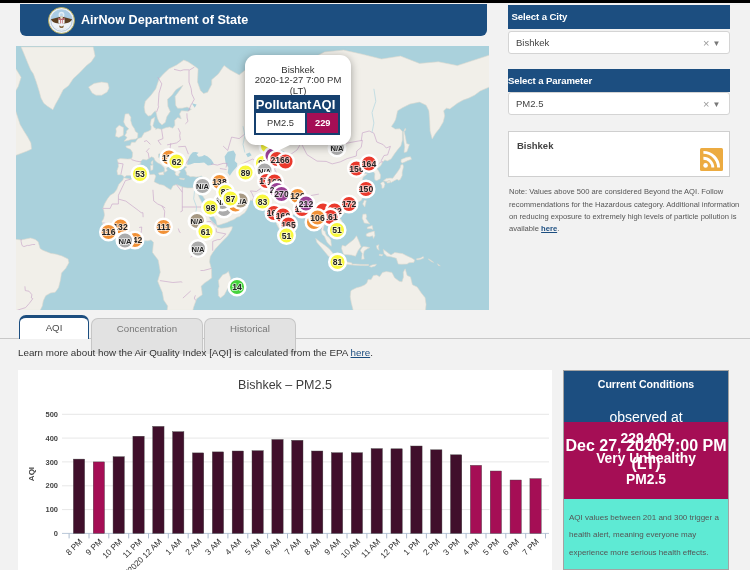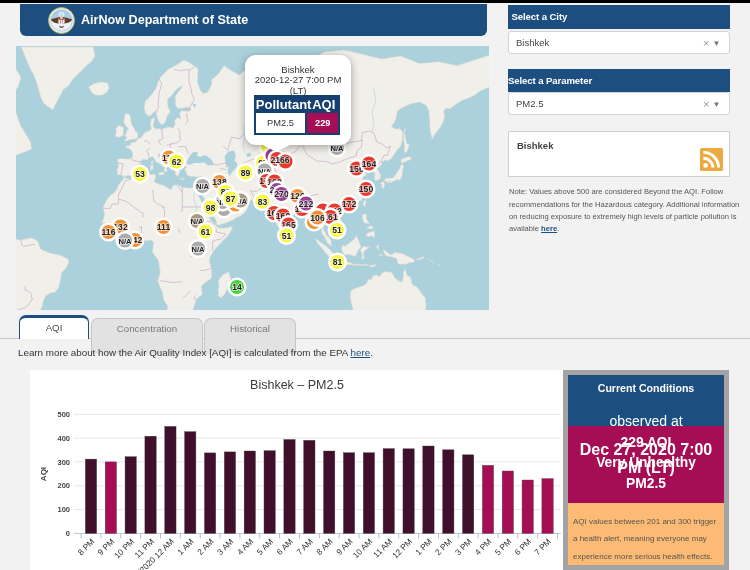--- a/index.html
+++ b/index.html
@@ -162,21 +162,21 @@
       <path d="M3.4 10.2 a9.4 9.4 0 0 1 9.4 9.4" fill="none" stroke="#fff" stroke-width="2.9"></path>
       <path d="M3.4 4.4 a15.2 15.2 0 0 1 15.2 15.2" fill="none" stroke="#fff" stroke-width="2.9"></path>
     </svg>
 </div>
 <div class="abs" style="left:509px;top:186.3px;width:228px;font-size:7.6px;color:#555;line-height:12.3px;white-space:nowrap">Note: Values above 500 are considered Beyond the AQI. Follow<br>recommendations for the Hazardous category. Additional information<br>on reducing exposure to extremely high levels of particle pollution is<br>available <a style="color:#1c4e80;font-weight:bold;text-decoration:underline">here</a>.</div>
 <div class="abs" style="left:0;top:338px;width:750px;height:1px;background:#c8c8c8"></div>
 <div class="abs" style="left:19px;top:314.5px;width:70px;height:24px;background:#fff;border:1px solid #1c4e80;border-top:3px solid #1c4e80;border-bottom:none;border-radius:7px 7px 0 0;font-size:9.7px;color:#4a4a4a;text-align:center;line-height:20px;z-index:2">AQI</div>
 <div class="abs" style="left:91px;top:317.5px;width:112px;height:36px;background:#e2e2e2;border:1px solid #c6c6c6;border-bottom:none;border-radius:7px 7px 0 0;font-size:9.7px;color:#777;text-align:center;line-height:19px">Concentration</div>
 <div class="abs" style="left:204px;top:317.5px;width:92px;height:36px;background:#e2e2e2;border:1px solid #c6c6c6;border-bottom:none;border-radius:7px 7px 0 0;font-size:9.7px;color:#777;text-align:center;line-height:19px">Historical</div>
 <div class="abs" style="left:18px;top:347px;font-size:9.8px;color:#333">Learn more about how the Air Quality Index [AQI] is calculated from the EPA <a style="color:#1c4e80;text-decoration:underline">here</a>.</div>
-<div class="abs" style="left:30px;top:370px;width:534px;height:200px;background:#fff">
+<div class="abs" style="left:18px;top:370px;width:534px;height:200px;background:#fff">
   <svg width="534" height="200" viewBox="0 0 534 200" style="position:absolute;left:0;top:0">
       <text x="267" y="19" font-size="12.5" fill="#3c3c3c" text-anchor="middle">Bishkek – PM2.5</text>
       <text x="40" y="166.0" font-size="7.5" font-weight="bold" fill="#444" text-anchor="end">0</text>
       <line x1="44" y1="139.6" x2="531" y2="139.6" stroke="#e7e7e7" stroke-width="1"></line>
       <text x="40" y="142.2" font-size="7.5" font-weight="bold" fill="#444" text-anchor="end">100</text>
       <line x1="44" y1="115.8" x2="531" y2="115.8" stroke="#e7e7e7" stroke-width="1"></line>
       <text x="40" y="118.4" font-size="7.5" font-weight="bold" fill="#444" text-anchor="end">200</text>
       <line x1="44" y1="91.9" x2="531" y2="91.9" stroke="#e7e7e7" stroke-width="1"></line>
       <text x="40" y="94.5" font-size="7.5" font-weight="bold" fill="#444" text-anchor="end">300</text>
       <line x1="44" y1="68.1" x2="531" y2="68.1" stroke="#e7e7e7" stroke-width="1"></line>
@@ -253,21 +253,21 @@
       <rect x="452.35" y="95.3" width="11.3" height="68.1" fill="#a50e55" stroke="#444" stroke-width="0.4"></rect>
       <text x="462.0" y="172" font-size="8.3" fill="#333" text-anchor="end" transform="rotate(-45 462.0 172)">4 PM</text>
       <rect x="472.20" y="101.0" width="11.3" height="62.4" fill="#a50e55" stroke="#444" stroke-width="0.4"></rect>
       <text x="481.9" y="172" font-size="8.3" fill="#333" text-anchor="end" transform="rotate(-45 481.9 172)">5 PM</text>
       <rect x="492.05" y="110.0" width="11.3" height="53.4" fill="#a50e55" stroke="#444" stroke-width="0.4"></rect>
       <text x="501.7" y="172" font-size="8.3" fill="#333" text-anchor="end" transform="rotate(-45 501.7 172)">6 PM</text>
       <rect x="511.90" y="108.6" width="11.3" height="54.8" fill="#a50e55" stroke="#444" stroke-width="0.4"></rect>
       <text x="521.5" y="172" font-size="8.3" fill="#333" text-anchor="end" transform="rotate(-45 521.5 172)">7 PM</text>
     </svg>
 </div>
-<div class="abs" style="left:563px;top:370px;width:166px;height:200px;border:5px solid #a3a3a3;background:#fdba74">
+<div class="abs" style="left:563px;top:370px;width:166px;height:200px;border:1px solid #a3a3a3;background:#5eead4">
   <div style="background:#1c4e80;color:#fff;text-align:center;height:51px;padding-top:7px">
     <div style="font-size:10.6px;font-weight:bold">Current Conditions</div>
     <div style="font-size:14px;margin-top:19px">observed at</div>
     <div style="font-size:16px;font-weight:bold;margin-top:12px">Dec 27, 2020 7:00 PM (LT)</div>
   </div>
   <div style="background:#a50e55;color:#fff;text-align:center;height:77px;padding-top:7px">
     <div style="font-size:13.8px;font-weight:bold;line-height:20.3px">229 AQI<br>Very Unhealthy<br>PM2.5</div>
   </div>
   <div style="text-align:center;padding-top:6px">
     <div style="font-size:8px;color:#555;text-align:left;padding:4px 6px 0 5px;line-height:17.3px">AQI values between 201 and 300 trigger a health alert, meaning everyone may experience more serious health effects.</div>

